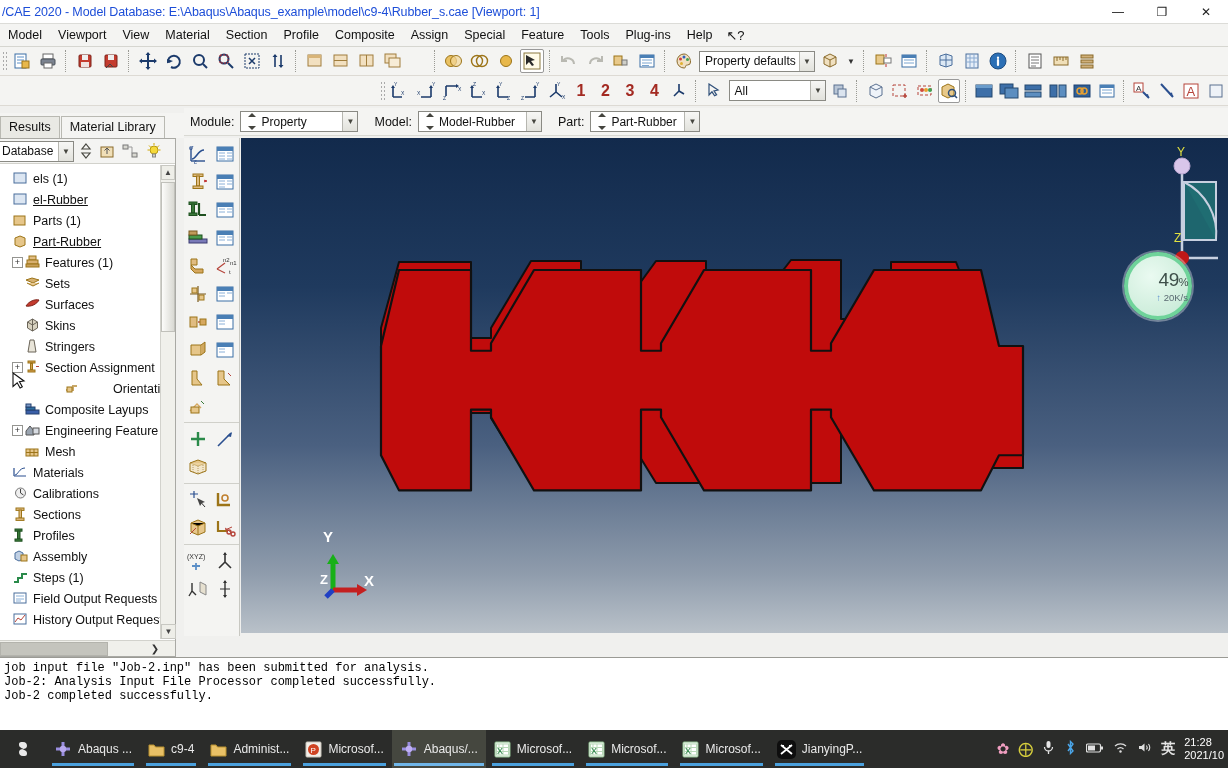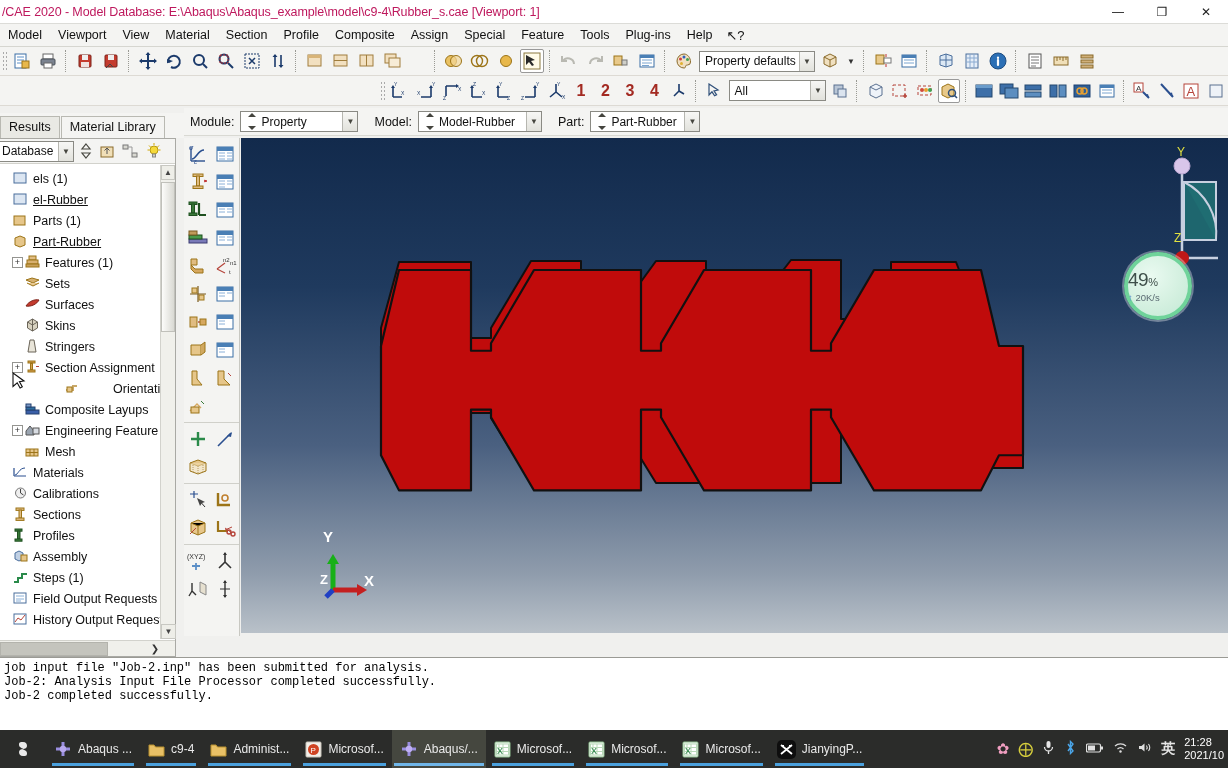--- a/index.html
+++ b/index.html
@@ -12,21 +12,21 @@
   }
   #app { position: relative; width: 1228px; height: 768px; background: #f0f0ee; }
 
   
   .titlebar {
     position: absolute; top: 0; left: 0; width: 1228px; height: 24px;
     background: #ffffff; border-bottom: 1px solid #dcdcd8;
     display: flex; align-items: center;
   }
   .title-text {
-    font-size: 12.5px; color: #be185d; padding-left: 2px;
+    font-size: 12.5px; color: #1d4ed8; padding-left: 2px;
     white-space: nowrap; letter-spacing: -0.1px;
   }
   .win-btns { margin-left: auto; display: flex; height: 24px; }
   .win-btn {
     width: 44px; height: 24px; display: flex; align-items: center; justify-content: center;
     font-size: 12px; color: #202020;
   }
 
   
   .menubar {
@@ -179,21 +179,21 @@
   .triad-label { position: absolute; font-size: 15px; font-weight: bold; color: #fff;
     font-family: "Liberation Sans", sans-serif; }
 
   
   .prog-bubble {
     position: absolute; left: 1125px; top: 252px; width: 68px; height: 68px;
     border-radius: 50%;
     background: radial-gradient(circle at 38% 34%, #eafaf1 0%, #d4f0e0 55%, #c2e8d4 100%);
     border: 4px solid #6fd39a;
     box-shadow: 0 0 0 2px rgba(255,255,255,0.35);
-    display: flex; flex-direction: column; align-items: flex-start; justify-content: center;
+    display: flex; flex-direction: column; align-items: flex-end; justify-content: center;
   }
   .prog-pct { font-size: 19px; color: #3e4f4a; line-height: 1; letter-spacing: -0.5px; }
   .prog-pct span { font-size: 11px; }
   .prog-rate { font-size: 9.5px; color: #5a6a72; margin-top: 3px; }
   .prog-rate b { color: #5e8fd0; }
 
   
   .msgarea {
     position: absolute; top: 657px; left: 0; width: 1228px; height: 73px;
     background: #ffffff; border-top: 1px solid #9a9a94;

